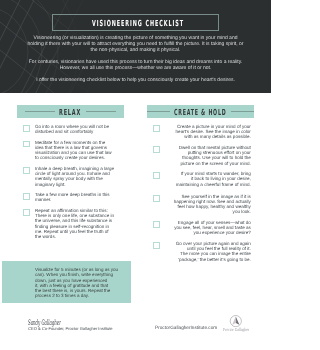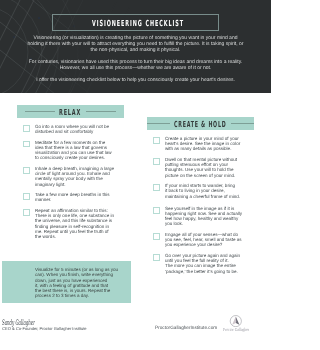--- a/index.html
+++ b/index.html
@@ -11,39 +11,39 @@
   .hero-lines{position:absolute;left:0;top:0;width:271px;height:93px;}
   .title-box{position:absolute;left:51.5px;top:13.6px;width:167px;height:17.7px;border:1.9px solid #788c8a;box-sizing:border-box;}
   .title{text-align:right;padding-left:6px;}
   .title svg{display:block;margin:0 auto;}
   .title text{font-family:"DejaVu Sans Condensed","DejaVu Sans",sans-serif;font-size:8.4px;font-weight:bold;fill:#ffffff;letter-spacing:1.4px;}
   .hero-copy{position:absolute;left:27.5px;top:35px;width:216px;text-align:center;}
   .hero-copy p{color:#dcdede;font-size:5px;line-height:6.2px;margin:0 0 5.4px 0;}
 
   
   .colL{position:absolute;left:17px;top:105px;width:107px;}
-  .colR{position:absolute;left:147px;top:117px;width:107px;}
+  .colR{position:absolute;left:147px;top:105px;width:107px;text-align:right;}
 
   .sect{height:13px;background:#a8d5cb;display:flex;align-items:center;justify-content:center;gap:4px;}
   .sect .rule{height:0.9px;background:#7d9f96;flex:1 1 auto;max-width:30px;}
   .sect .lbl{display:block;}
   .sect .lbl svg{display:block;overflow:visible;}
   .sect .lbl text{font-family:"DejaVu Sans Condensed","DejaVu Sans",sans-serif;font-size:8.4px;font-weight:bold;fill:#343b3a;letter-spacing:1.2px;}
 
   .items{margin-top:6px;padding-left:6px;}
   .item{display:flex;margin-bottom:5.4px;}
   .cb{width:6.6px;height:6.6px;border:0.9px solid #b6dcd4;box-sizing:border-box;flex:none;margin-top:1.1px;background:#fff;}
   .itxt{margin-left:5.3px;width:86px;white-space:pre-line;font-size:4.55px;line-height:5.2px;color:#41484c;letter-spacing:.01px;}
 
   
   .callout{position:absolute;left:2px;top:261px;width:129px;height:42px;background:#a8d5cb;}
   .callout p{margin:0;position:absolute;left:33px;top:6px;width:95px;white-space:pre-line;font-size:4.55px;line-height:5.3px;color:#3b4341;}
 
   
-  .sig{position:absolute;left:2px;top:317px;}
+  .sig{position:absolute;left:28px;top:317px;}
   .sig .name svg{display:block;}
   .sig .name text{font-family:"DejaVu Serif",serif;font-style:italic;font-size:7.6px;fill:#3a4046;}
   .sig .role{position:absolute;left:0.2px;top:9.2px;white-space:nowrap;font-size:4.05px;color:#4a5055;}
   .site{position:absolute;left:155px;top:325.2px;font-size:4.71px;color:#4a5055;}
   .logo{position:absolute;left:222px;top:314.7px;width:28px;text-align:center;}
   .logo-mark{display:block;margin:0 auto;}
   .logo .lname{margin-top:.2px;}
   .logo .lname svg{display:block;margin:0 auto;}
   .logo .lname text{font-family:"Liberation Serif",serif;font-size:4.6px;fill:#9b9ba4;}
 </style>

